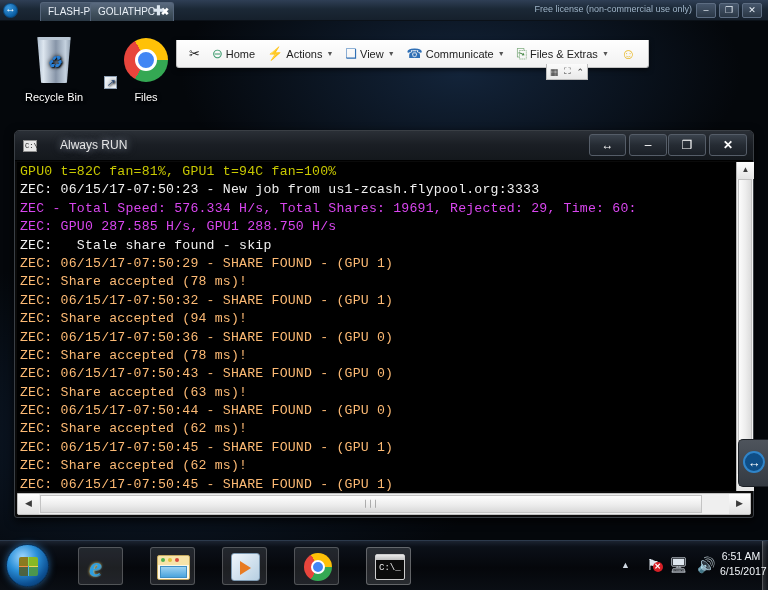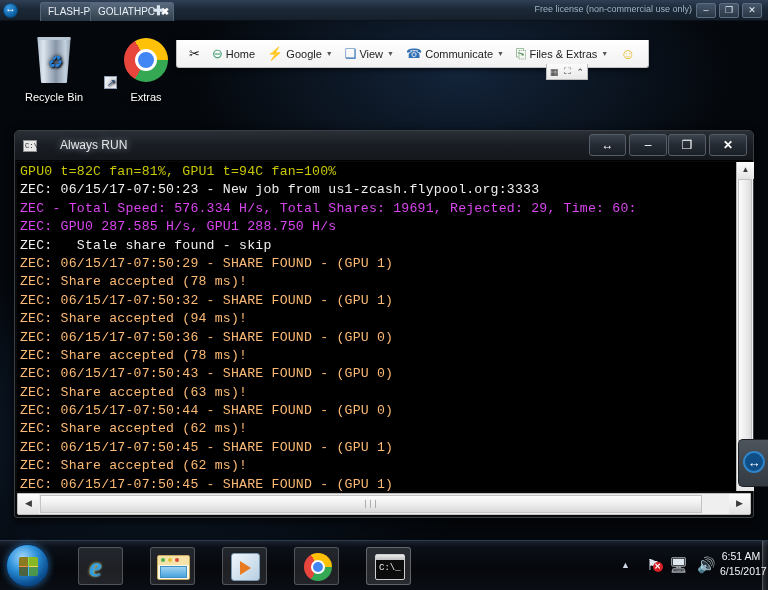--- a/index.html
+++ b/index.html
@@ -424,39 +424,39 @@
           <i class="bin"></i>
         </span>
       <span>Recycle Bin</span>
     </div>
 
     <div class="dicon" id="ic-google">
       <span class="glyph">
         <i class="chrome"></i>
         <i class="shortcut-arrow">↗</i>
       </span>
-      <span>Extras</span>
+      <span>Files</span>
     </div>
 
 
     <div class="dicon" id="ic-ocguru">
       <span>OC_GURU</span>
     </div>
 
     <div id="tv-toolbar">
       <div class="tbitem">
         <span class="tbico">✂</span>
       </div>
       <div class="tbitem">
         <span class="tbico" style="color:#3c9b6e">⊖</span>
         <span>Home</span>
       </div>
       <div class="tbitem">
         <span class="tbico" style="color:#e8a11d">⚡</span>
-        <span>Google</span>
+        <span>Actions</span>
         <span class="caret">▼</span>
       </div>
       <div class="tbitem">
         <span class="tbico" style="color:#2f6fb5">❑</span>
         <span>View</span>
         <span class="caret">▼</span>
       </div>
       <div class="tbitem">
         <span class="tbico" style="color:#2f6fb5">☎</span>
         <span>Communicate</span>

